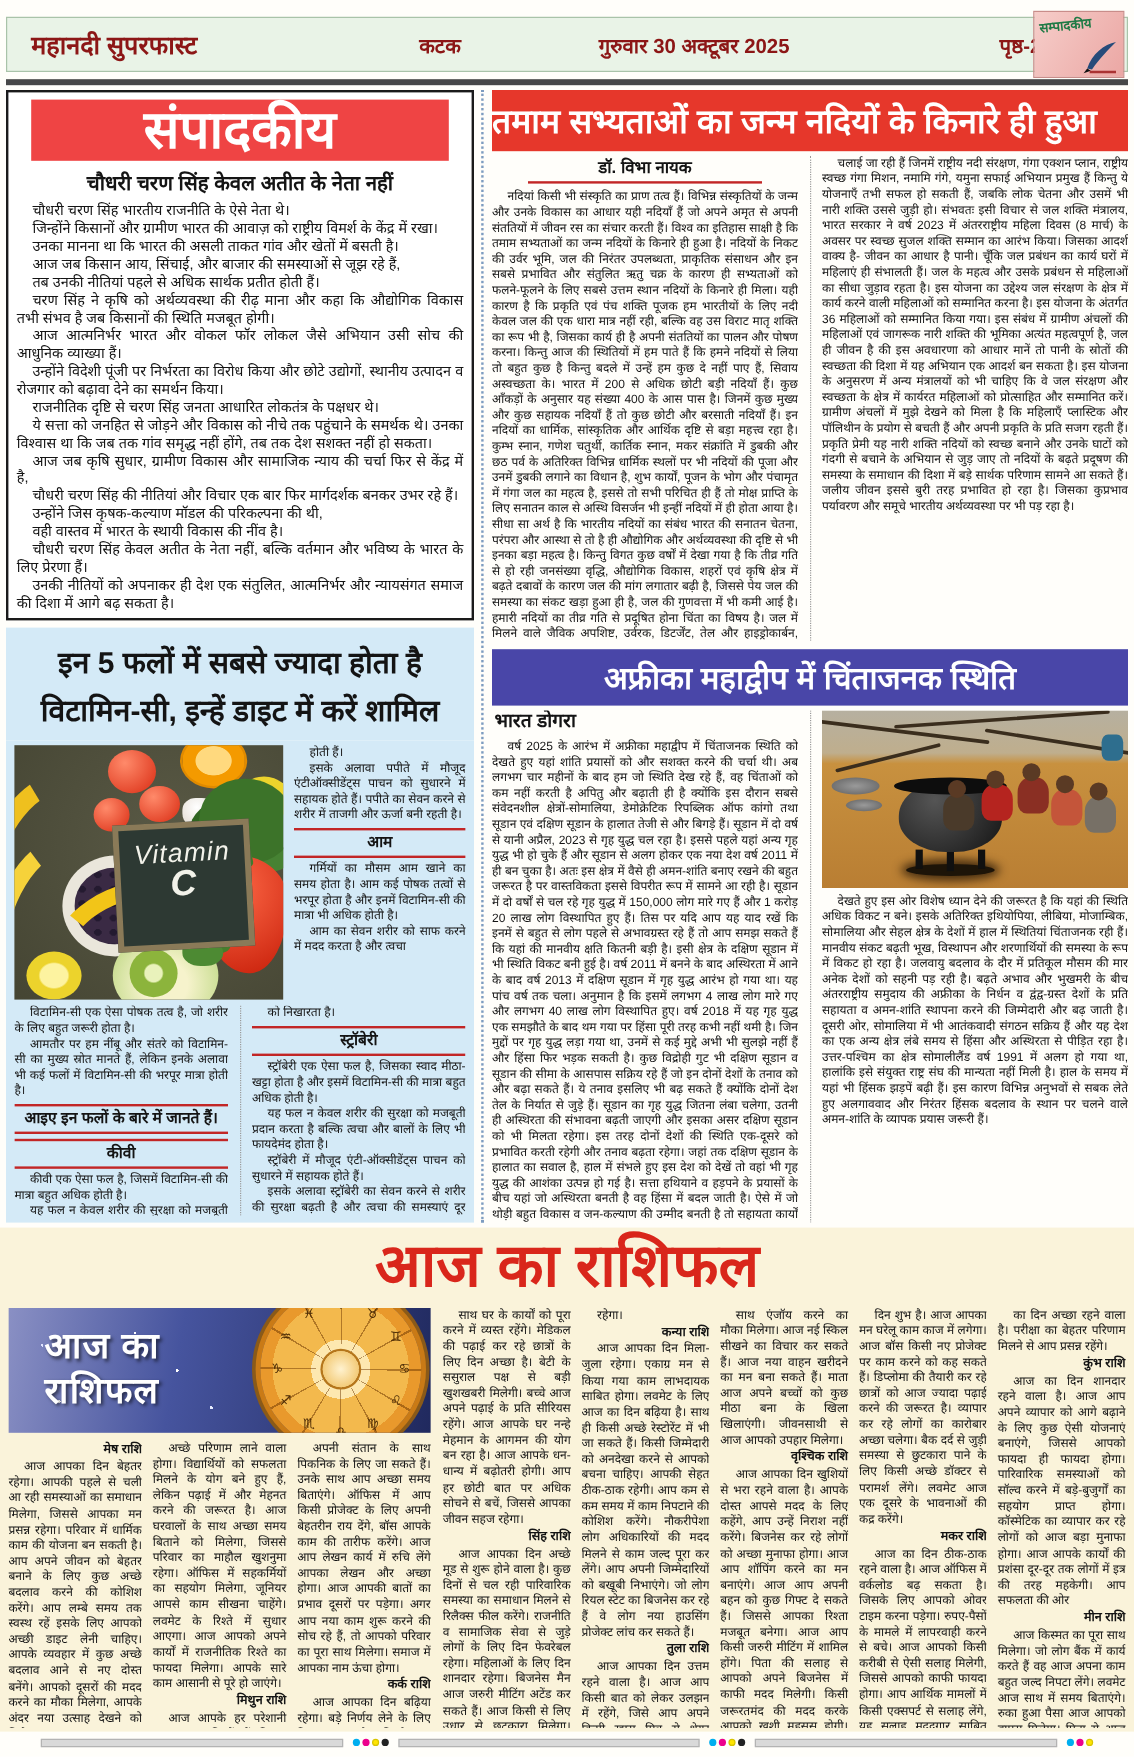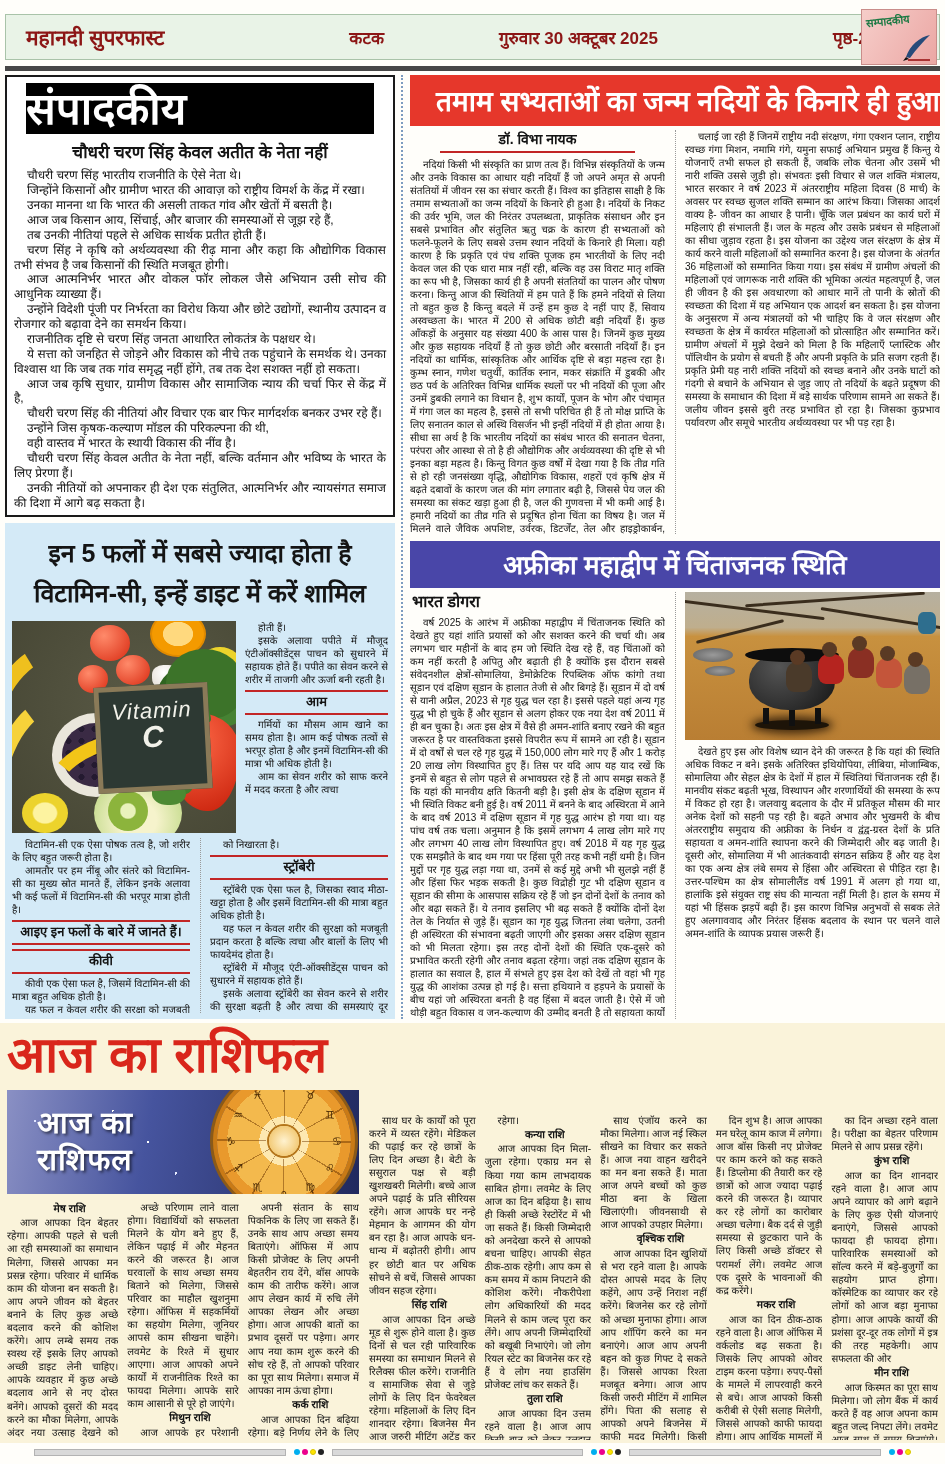--- a/index.html
+++ b/index.html
@@ -17,21 +17,21 @@
   .corner svg{position:absolute;right:2px;bottom:1px;}
   .rule{height:5px;background:#474747;margin:6px 5px 0 5px;}
 
   
   .main{display:flex;margin:4px 5px 0 5px;height:944px;overflow:hidden;}
   .left-col{width:390px;flex:none;display:flex;flex-direction:column;overflow:hidden;}
   .right-col{flex:1;margin-left:6px;border-left:2px dotted #7d9cc0;padding-left:7px;display:flex;flex-direction:column;overflow:hidden;}
 
   
   .edit-box{border:2px solid #1a1a1a;padding:4px 7px 5px;background:#fff;flex:none;}
-  .edit-banner{background:#000000;color:#fff;text-align:left;font-weight:bold;font-size:44px;line-height:1.12;margin:2px 12px 6px;padding:1px 0;}
+  .edit-banner{background:#ef4444;color:#fff;text-align:center;font-weight:bold;font-size:44px;line-height:1.12;margin:2px 12px 6px;padding:1px 0;}
   .edit-head{text-align:center;font-weight:bold;font-size:17px;margin:0 0 5px;}
   .edit-body{font-size:12px;line-height:1.24;text-align:justify;}
   .para{margin:0;text-indent:13px;}
 
   
   .vit-head{background:#d4eaf7;text-align:center;font-weight:bold;font-size:25px;line-height:1.6;padding:10px 4px 4px;margin-top:6px;flex:none;}
   .fruit{background:#d4eaf7;flex:1;overflow:hidden;padding:4px 7px 6px;display:flex;flex-direction:column;}
   .fruit-top{display:flex;gap:9px;flex:none;}
   .fruit-side{flex:1;}
   .fruit-cols{display:flex;gap:10px;flex:1;overflow:hidden;margin-top:5px;}
@@ -59,21 +59,21 @@
   .berries::after{content:"";position:absolute;left:10px;top:10px;right:10px;bottom:10px;border-radius:50%;background:radial-gradient(circle 5px,#241a30 60%,transparent 62%) 0 0/13px 12px #3a2a44;}
   .pepper{right:-4px;top:92px;width:70px;height:98px;background:radial-gradient(circle at 30% 28%,#ff6a48,#c61d08);border-radius:40% 60% 46% 54%/42% 40% 62% 58%;}
   .pepstem{right:26px;top:84px;width:10px;height:18px;background:#3f7a2d;border-radius:4px;transform:rotate(-12deg);}
   .cabbage{right:54px;bottom:-16px;width:88px;height:72px;background:radial-gradient(circle at 50% 60%,#f6f3cc 30%,#cfe09a 70%,#a9c46e);border-radius:50%;}
   .kiwi2{left:96px;bottom:2px;width:40px;height:40px;background:radial-gradient(#e9f2bb 25%,#8cb43c 30% 80%,#6b5b3a 84%);border-radius:50%;}
   .lemon2{left:10px;bottom:0px;width:46px;height:40px;background:radial-gradient(#fdf3a0 35%,#ecd32c 40%);border-radius:50%;}
   .parsley{left:140px;bottom:28px;width:34px;height:24px;background:#4d8a33;border-radius:40% 60% 50% 50%;box-shadow:10px -6px 0 -4px #467e2d;}
   .banana3{left:28px;bottom:-38px;width:150px;height:110px;border:14px solid transparent;border-top-color:#f2c518;border-radius:50%;transform:rotate(-6deg);}
 
   
-  .river-banner{background:#e6372b;color:#fff;font-weight:bold;font-size:28px;text-align:right;padding:6px 0 7px;flex:none;}
+  .river-banner{background:#e6372b;color:#fff;font-weight:bold;font-size:28px;text-align:left;padding:6px 0 7px;flex:none;}
   .river-cols{display:flex;gap:10px;height:404px;overflow:hidden;margin-top:4px;flex:none;}
   .river-cols .tcol{flex:1;font-size:10px;line-height:1.3;}
   .byline{font-weight:bold;text-align:center;font-size:14px;border-bottom:2px solid #c22626;padding-bottom:3px;margin:0 30px 5px;text-indent:0;}
 
   
   .africa-banner{background:#4946a8;color:#fff;font-weight:bold;font-size:26px;text-align:center;padding:5px 0 6px;margin:7px 0 4px;flex:none;}
   .africa-cols{display:flex;gap:10px;flex:1;overflow:hidden;}
   .africa-cols .tcol{flex:1;font-size:10px;line-height:1.3;}
   .byline2{font-weight:bold;font-size:16px;margin:0 0 3px 2px;text-indent:0;}
   .africa-img{position:relative;width:100%;height:148px;background:linear-gradient(#b6b0a0 0%,#bfae8d 24%,#c8913f 30%,#b97e33 100%);margin-bottom:5px;overflow:hidden;}
@@ -87,39 +87,39 @@
   .fireglow{left:70px;bottom:10px;width:74px;height:10px;background:#1d1408;border-radius:50%;box-shadow:0 0 8px 4px rgba(40,24,8,.8);}
   .pan{background:radial-gradient(#9a9a9a,#5f5f5f);border-radius:50%;} .p1{left:8px;top:56px;width:40px;height:14px;} .p2{left:20px;top:74px;width:30px;height:10px;}
   .kid .head{position:absolute;width:15px;height:15px;background:#5a3a24;border-radius:50%;left:4px;top:-12px;}
   .kid{width:26px;height:30px;border-radius:40% 40% 30% 30%;}
   .k1{right:96px;top:62px;background:#b5241f;} .k2{right:66px;top:56px;background:#8a2f23;} .k3{right:38px;top:66px;background:#c4553a;}
   .k4{right:10px;top:72px;background:#777066;} .k5{right:128px;top:70px;background:#4a3a2a;}
   .jug{right:4px;top:20px;width:18px;height:22px;background:#2e6e8e;border-radius:30%;}
 
   
   .horo{background:#faf3da;height:420px;margin-top:4px;padding:2px 7px 0;box-sizing:border-box;overflow:hidden;}
-  .horo-title{text-align:left;color:#d9261b;font-weight:bold;font-size:50px;line-height:1.05;margin:4px 0 8px;}
+  .horo-title{text-align:center;color:#d9261b;font-weight:bold;font-size:50px;line-height:1.05;margin:4px 0 8px;}
   .horo-grid{display:flex;gap:10px;height:350px;overflow:hidden;}
   .horo-left{width:352px;flex:none;display:flex;flex-direction:column;overflow:hidden;}
   .zbanner{height:104px;flex:none;position:relative;background:linear-gradient(100deg,#8a90c4 0%,#46549e 40%,#20295e 100%);overflow:hidden;}
   .stars{position:absolute;inset:0;background:
      radial-gradient(circle 1.2px at 12% 75%,#fff 99%,transparent),
      radial-gradient(circle 1px at 30% 20%,#fff 99%,transparent),
      radial-gradient(circle 1.4px at 48% 80%,#e8ecff 99%,transparent),
      radial-gradient(circle 1px at 8% 30%,#dfe4ff 99%,transparent),
      radial-gradient(circle 1.2px at 40% 50%,#ffffff 99%,transparent);}
   .ztext{position:absolute;left:30px;top:14px;color:#fff;font-weight:bold;font-size:30px;line-height:1.25;text-shadow:2px 2px 3px rgba(0,0,0,.55);letter-spacing:1px;}
   .wheel{position:absolute;right:8px;top:-16px;width:134px;height:134px;border-radius:50%;background:radial-gradient(circle,#fde8b0 0 26%,#f3b94d 26% 60%,#e9992c 60%);box-shadow:0 0 0 4px #c97a16,0 0 0 7px #8a5a19;}
   .spokes{position:absolute;inset:0;border-radius:50%;background:repeating-conic-gradient(rgba(110,55,0,.5) 0deg 1.6deg,transparent 1.6deg 30deg);}
   .wheelhub{position:absolute;left:50%;top:50%;width:30px;height:30px;margin:-15px 0 0 -15px;border-radius:50%;background:radial-gradient(#fff2cf,#eebb55);box-shadow:0 0 0 2px #b5761b;}
   .glyph{position:absolute;left:50%;top:50%;width:12px;height:12px;margin:-6px 0 0 -6px;font-size:11px;line-height:12px;text-align:center;color:#4a2a05;font-weight:bold;}
   .horo-cols3{display:flex;gap:9px;flex:1;overflow:hidden;margin-top:7px;}
   .hcol{flex:1;font-size:10px;line-height:1.31;text-align:justify;overflow:hidden;}
-  .horo .shead{font-weight:bold;font-size:10.5px;margin:1px 0;text-indent:14px;text-align:center;border:none;padding:0;}
-  .horo-right{flex:1;display:flex;gap:9px;overflow:hidden;margin-top:24px;}
+  .horo .shead{font-weight:bold;font-size:10.5px;margin:1px 0;text-indent:14px;text-align:right;border:none;padding:0;}
+  .horo-right{flex:1;display:flex;gap:9px;overflow:hidden;}
 
   
   .regstrip{height:12px;display:flex;align-items:center;gap:8px;padding:0 34px;margin-top:3px;}
   .regbar{flex:1;height:5px;background:#d9d9d9;border:1px solid #b3b3b3;}
   .dots{display:flex;gap:2px;flex:none;}
   .dot{width:6px;height:6px;border-radius:50%;}
   .c{background:#00aeef;} .m{background:#ec008c;} .y{background:#ffe400;border:1px solid #d8c400;box-sizing:border-box;} .k{background:#222;}
 </style>
 </head>
 <body>

